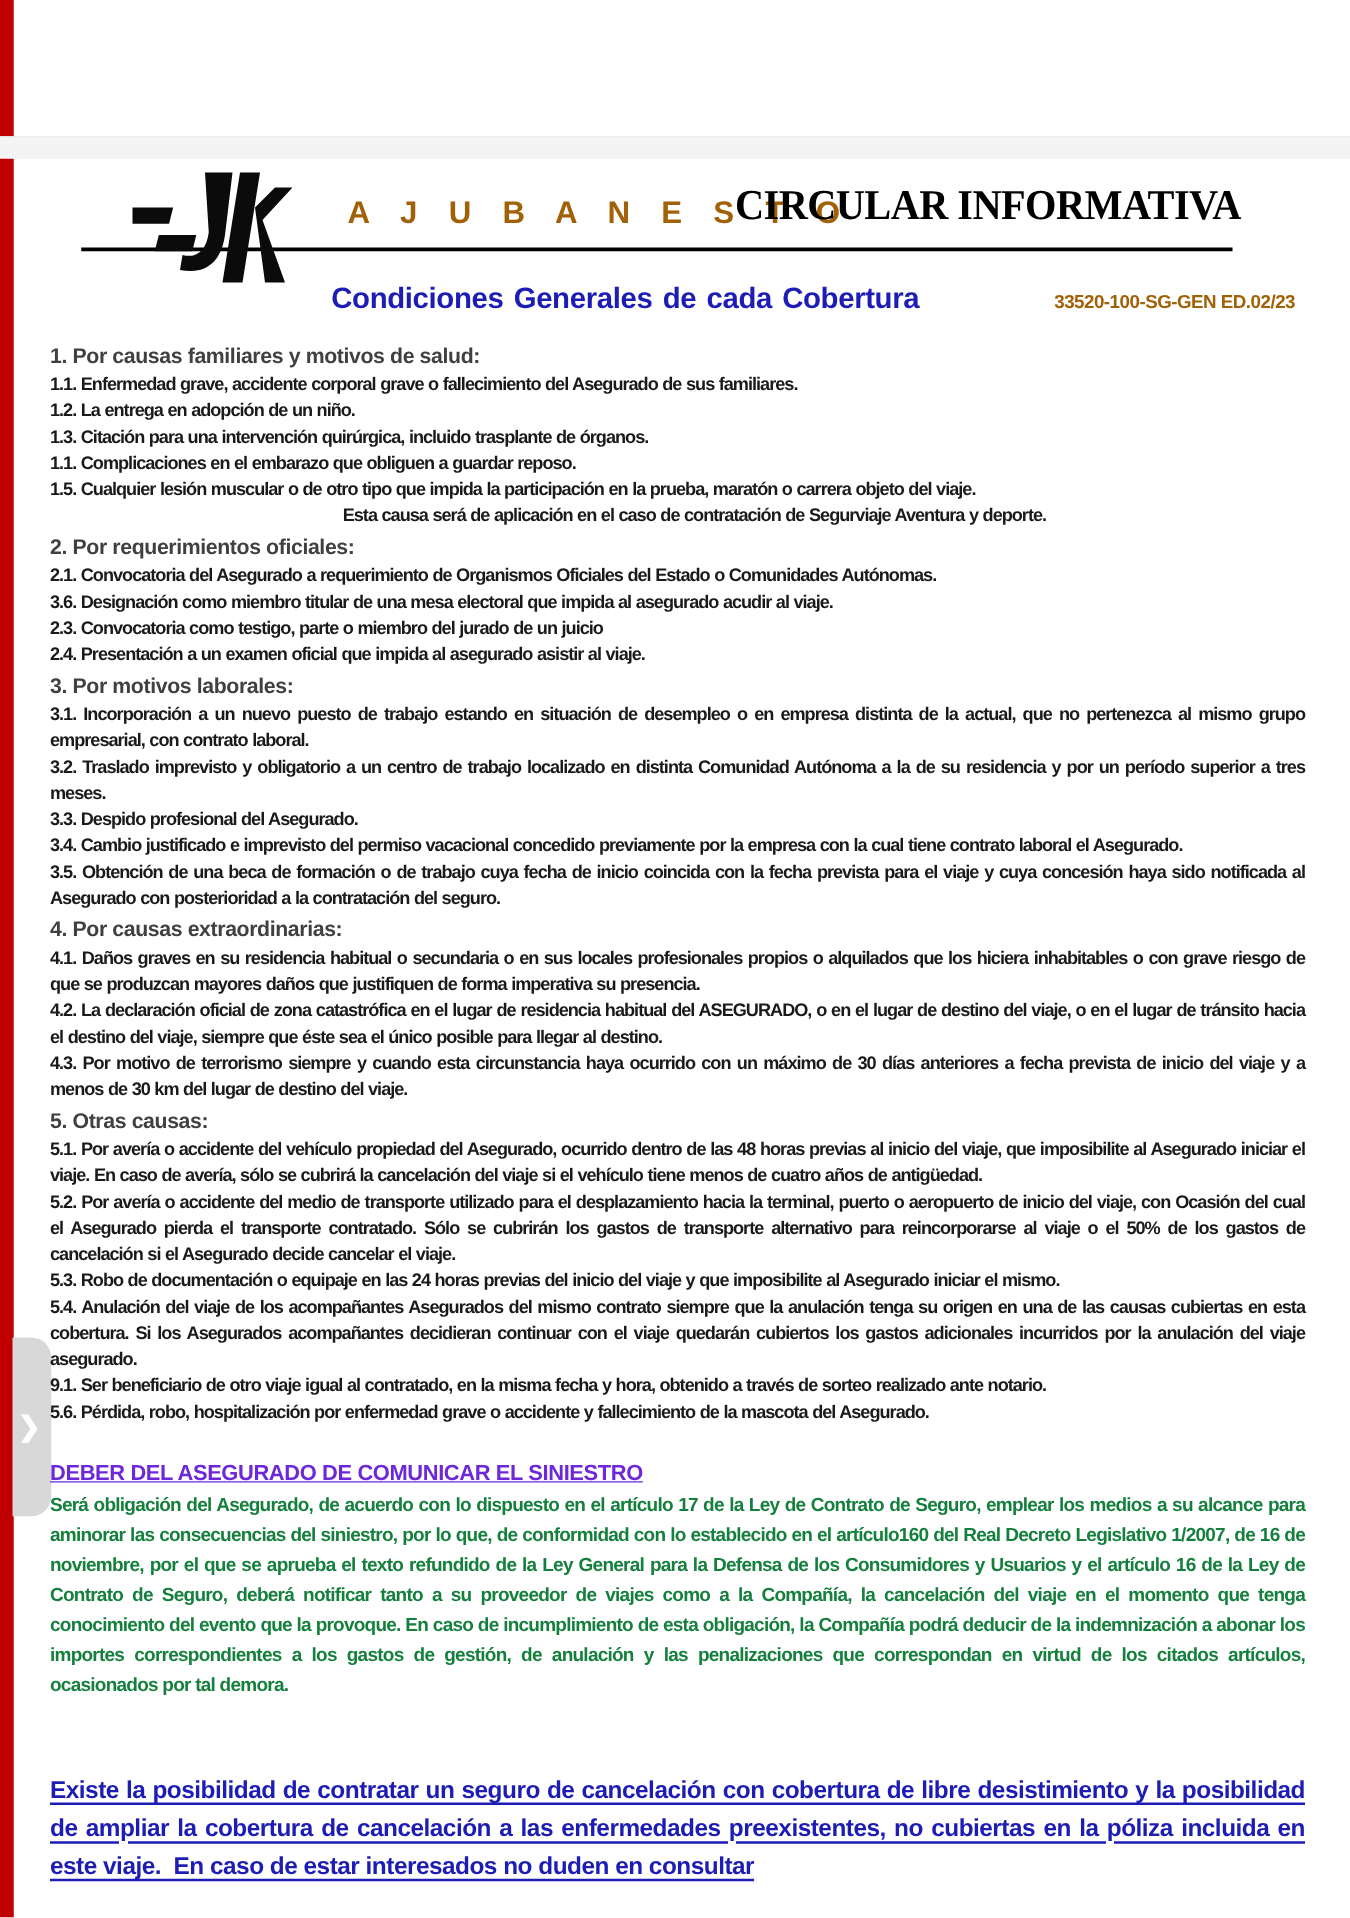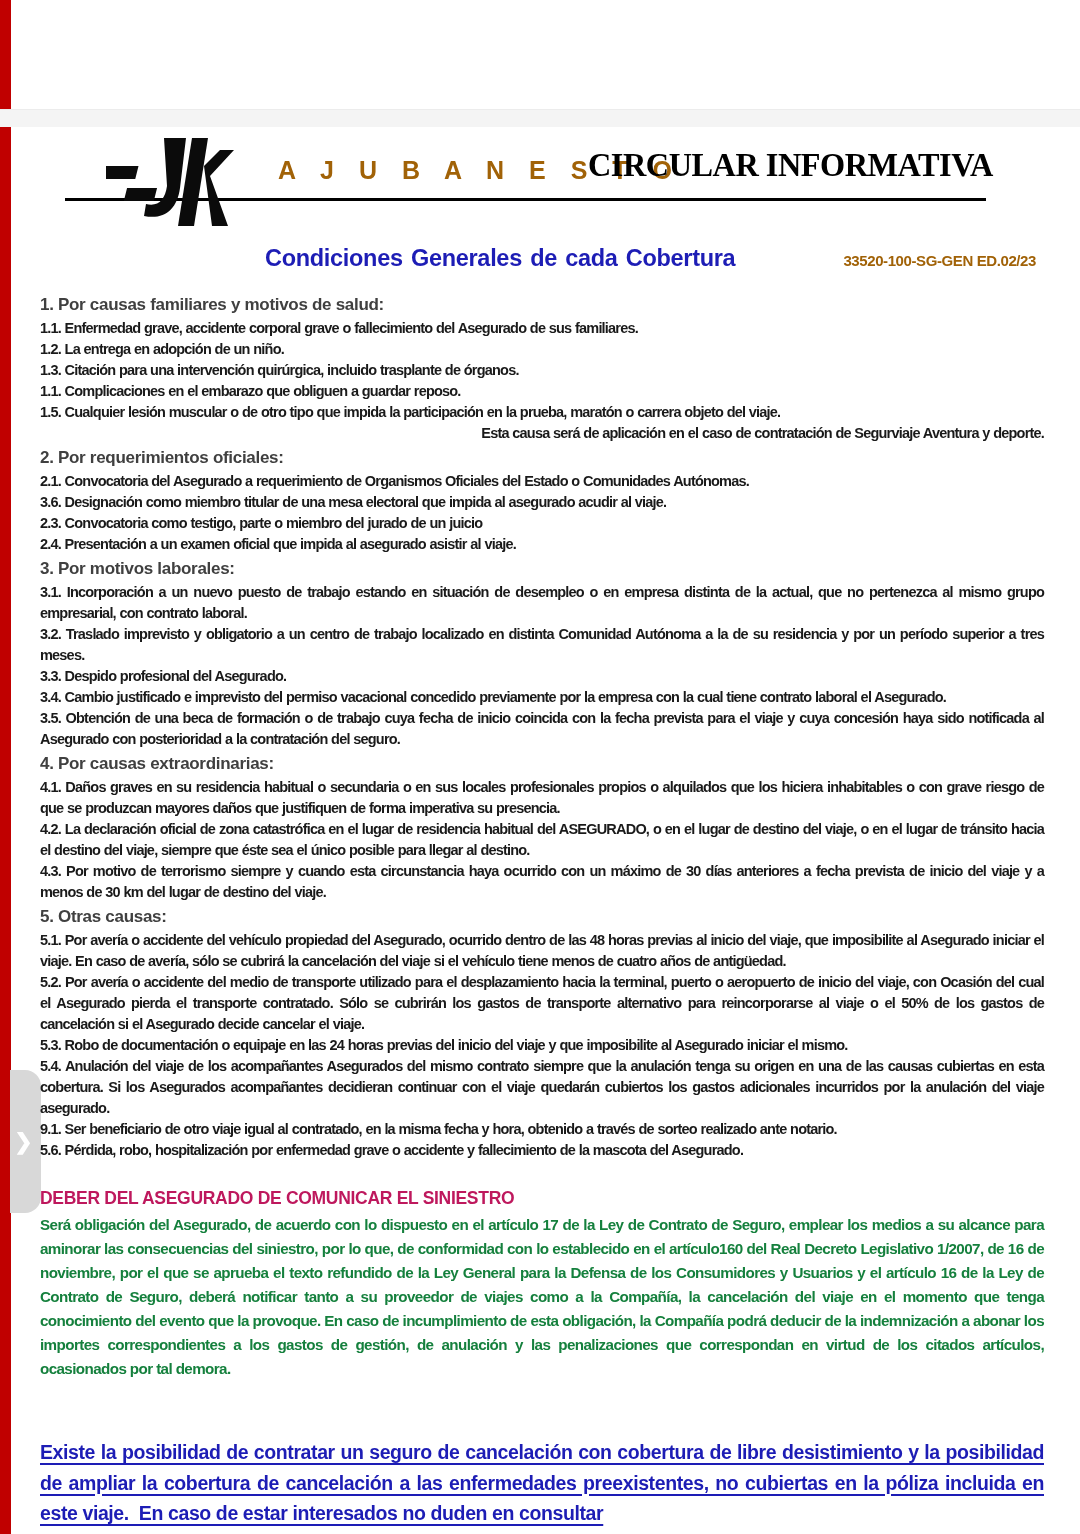--- a/index.html
+++ b/index.html
@@ -19,36 +19,36 @@
   }
   .page-flap .chev{color:#ffffff;font-size:22px;font-weight:bold;line-height:1;transform:translateX(-2px);}
   .page{position:absolute;left:0;top:0;width:1080px;padding:0 36px 0 40px;box-sizing:border-box;}
   
   header{position:relative;height:58px;margin-top:140px;}
   .logo{position:absolute;left:66px;top:-4px;width:130px;height:92px;}
   .brand{position:absolute;left:238px;top:16px;font-size:25px;font-weight:bold;letter-spacing:9px;color:#a16207;white-space:nowrap;}
   .doctype{position:absolute;left:548px;top:6px;font-family:"Liberation Serif",serif;font-weight:bold;font-size:34px;letter-spacing:-0.5px;color:#000;white-space:nowrap;transform:scaleX(0.95);transform-origin:left;}
   .rule{height:3px;background:#000;margin:0 58px 0 25px;}
   
-  .titlerow{display:flex;align-items:baseline;margin-top:44px;}
+  .titlerow{display:flex;align-items:baseline;margin-top:24px;}
   .titlerow h1{margin:0 0 0 225px;font-size:23.5px;letter-spacing:-0.3px;word-spacing:2px;color:#1d1db5;font-weight:bold;white-space:nowrap;}
   .doc-code{margin-left:auto;margin-right:8px;font-size:15px;font-weight:bold;color:#a16207;letter-spacing:-0.4px;white-space:nowrap;}
   
   #sections{margin-top:22px;}
   .section-heading{
     margin:3px 0 2px 0;font-size:17px;line-height:22px;color:#404040;font-weight:bold;letter-spacing:-0.3px;
   }
   .clause{
     margin:0;font-size:14.5px;line-height:21px;font-weight:700;color:#1a1a1a;
     letter-spacing:-0.8px;word-spacing:0.4px;text-align:justify;
   }
-  .clause.indent{padding-left:27px;text-align:right;}
+  .clause.indent{padding-left:27px;text-align:center;}
   
   .duty{margin-top:26px;}
-  .duty h2{margin:0 0 4px 0;font-size:17.5px;line-height:22px;color:#be185d;font-weight:bold;letter-spacing:-0.3px;}
+  .duty h2{margin:0 0 4px 0;font-size:17.5px;line-height:22px;color:#6d28d9;font-weight:bold;letter-spacing:-0.3px;text-decoration:underline;}
   .duty p{
     margin:0;font-size:15.2px;line-height:24px;font-weight:bold;color:#15803d;
     letter-spacing:-0.6px;text-align:justify;
   }
   
   .footer-note{
     margin:56px 0 0 0;font-size:19.5px;line-height:30.5px;font-weight:bold;color:#1d1db5;
     letter-spacing:-0.4px;text-decoration:underline;text-decoration-thickness:2px;text-underline-offset:4px;
     text-align:justify;
   }

